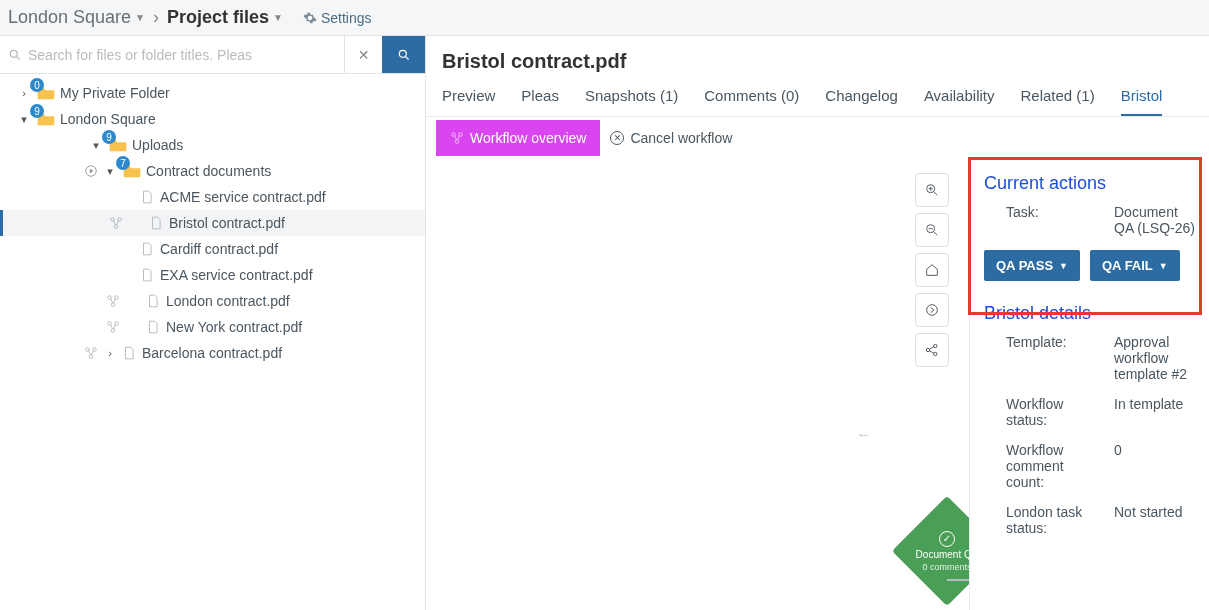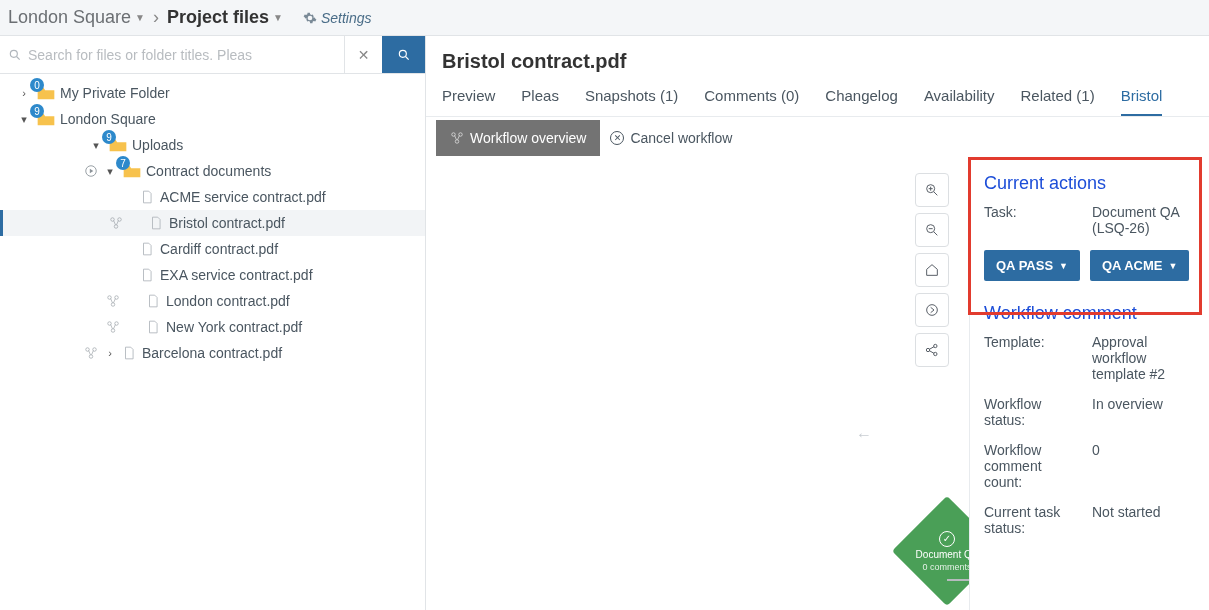--- a/index.html
+++ b/index.html
@@ -26,21 +26,21 @@
     font-size: 18px;
     color: #6b6f73;
     display: flex;
     align-items: center;
     gap: 4px;
     cursor: pointer;
   }
   .topbar .crumb.bold { font-weight: 600; color: #333; }
   .topbar .sep { color: #888; font-size: 18px; margin: 0 4px; }
   .caret-down { font-size: 10px; color: #888; }
-  .settings-link { margin-left: 16px; display: flex; align-items: center; gap: 4px; color: #4a6d88; font-size: 14px; cursor: pointer; font-style: italic; }
+  .settings-link { margin-left: 16px; display: flex; align-items: center; gap: 4px; color: #4a6d88; font-size: 14px; cursor: pointer; }
   .gear { width: 14px; height: 14px; }
 
   
   .main { display: flex; height: calc(610px - 36px); }
   .left { width: 426px; flex-shrink: 0; border-right: 1px solid #e1e4e7; display: flex; flex-direction: column; }
   .right { flex: 1; display: flex; flex-direction: column; position: relative; }
 
   
   .searchrow { display: flex; height: 38px; border-bottom: 1px solid #e1e4e7; }
   .searchbox { flex: 1; display: flex; align-items: center; padding: 0 8px; color: #aaa; gap: 6px; }
@@ -99,21 +99,21 @@
   .tabs {
     display: flex; gap: 26px; padding: 14px 18px 0 16px;
     color: #4a5660; font-size: 15px;
     border-bottom: 1px solid #e8ebee;
   }
   .tab { padding-bottom: 10px; cursor: pointer; }
   .tab.active { color: #2d6ca2; border-bottom: 2px solid #2d6ca2; font-weight: 500; }
 
   .subbar { display: flex; align-items: center; padding: 0 0 0 10px; height: 42px; gap: 10px; }
   .btn-primary {
-    background: #737373; color: #fff; display: flex; align-items: center; gap: 6px;
+    background: #d946ef; color: #fff; display: flex; align-items: center; gap: 6px;
     padding: 10px 14px; font-size: 14px; font-weight: 500; border: none; cursor: pointer;
   }
   .btn-link { background: none; border: none; color: #4a5660; display: flex; align-items: center; gap: 6px; cursor: pointer; font-size: 14px; }
   .cancel-icon {
     width: 14px; height: 14px; border: 1.5px solid #4a5660; border-radius: 50%;
     display: inline-flex; align-items: center; justify-content: center; font-size: 9px; line-height: 1;
   }
 
   .workflow-area { position: relative; flex: 1; display: flex; }
   .canvas { flex: 1; position: relative; }
@@ -161,21 +161,21 @@
   
   .side-panel { width: 240px; flex-shrink: 0; border-left: 1px solid #e8ebee; padding: 14px 14px 0 14px; background: #fff; position: relative; }
   .red-box {
     position: absolute;
     border: 3px solid #e23b2e;
     left: -2px; top: -2px; width: 234px; height: 158px;
     pointer-events: none;
   }
   .panel-title { font-size: 18px; color: #1d4ed8; margin-bottom: 10px; }
   .panel-row { display: flex; margin-bottom: 14px; font-size: 14px; color: #4a5660; gap: 12px; }
-  .panel-row .lab { width: 96px; flex-shrink: 0; }
+  .panel-row .lab { width: 96px; flex-shrink: 0; margin-left: 22px; }
   .btn-action {
     background: #2d6ca2; color: #fff; border: none; padding: 8px 12px; font-size: 13px;
     font-weight: 600; display: inline-flex; align-items: center; gap: 6px; cursor: pointer; border-radius: 2px;
   }
   .btn-row { display: flex; gap: 10px; margin-bottom: 22px; }
   .tri-down { font-size: 9px; }
 
   
   #pan-up { left: 686px; top: 22px; }
   #pan-left { left: 430px; top: 265px; }
@@ -472,38 +472,38 @@
         <div class="panel-row">
           <span class="lab">Task:</span>
           <span>Document QA (LSQ-26)</span>
         </div>
         <div class="btn-row">
           <button class="btn-action">
             <span>QA PASS</span>
             <span class="tri-down">▼</span>
           </button>
           <button class="btn-action">
-            <span>QA ACME</span>
+            <span>QA FAIL</span>
             <span class="tri-down">▼</span>
           </button>
         </div>
 
-        <div class="panel-title">Workflow comment</div>
+        <div class="panel-title">Bristol details</div>
         <div class="panel-row">
           <span class="lab">Template:</span>
           <span>Approval workflow template #2</span>
         </div>
         <div class="panel-row">
           <span class="lab">Workflow status:</span>
-          <span>In overview</span>
+          <span>In template</span>
         </div>
         <div class="panel-row">
           <span class="lab">Workflow comment count:</span>
           <span>0</span>
         </div>
         <div class="panel-row">
-          <span class="lab">Current task status:</span>
+          <span class="lab">London task status:</span>
           <span>Not started</span>
         </div>
       </div>
     </div>
   </div>
 </div>
 
 </body></html>

